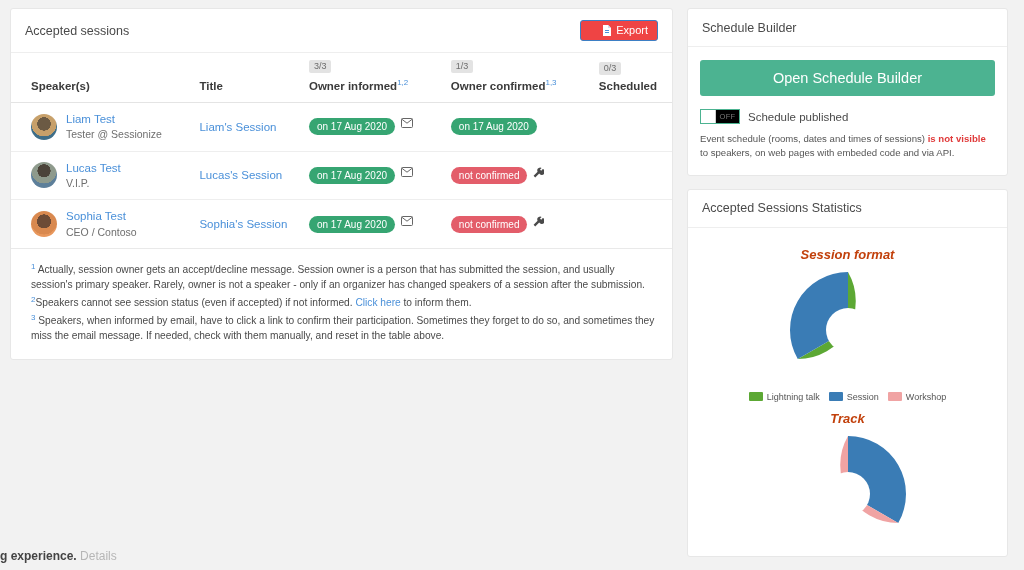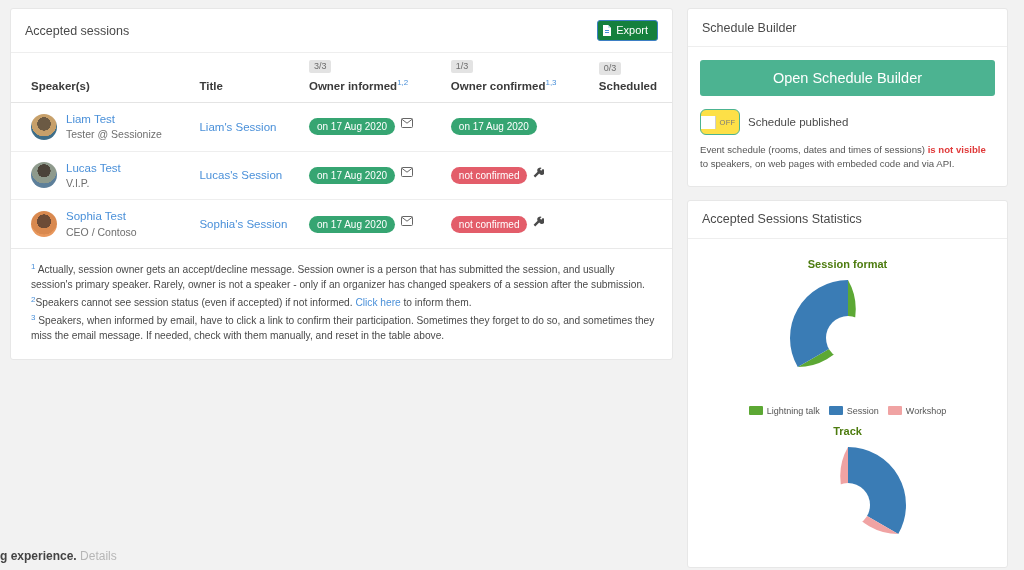--- a/index.html
+++ b/index.html
@@ -42,26 +42,26 @@
   
   .left-card {
     position: absolute;
     left: 10px;
     top: 8px;
     width: 663px;
     min-height: 287px;
   }
 
   .btn-export {
-    background: #15803d;
+    background: #ef4444;
     border: 1px solid #3d7fc4;
     color: #ffffff;
     font-size: 11px;
     border-radius: 3px;
-    padding: 4px 9px 4px 4px;
+    padding: 4px 9px 4px 21px;
     display: inline-flex;
     align-items: center;
     gap: 4px;
     cursor: pointer;
     line-height: 1;
   }
   .btn-export svg { display: block; }
 
   
   table.sessions {
@@ -182,24 +182,24 @@
     font-family: inherit;
   }
 
   .toggle-row {
     display: flex;
     align-items: center;
     gap: 8px;
     margin-top: 13px;
   }
   .toggle {
-    width: 40px; height: 26px;
+    width: 40px; height: 15px;
     border: 1px solid #4cb391;
-    border-radius: 6px;
-    background: #fde047;
+    border-radius: 0;
+    background: #000000;
     display: flex;
     align-items: center;
     cursor: pointer;
     position: relative;
   }
   .toggle .knob {
     width: 15px; height: 13px;
     background: #ffffff;
     border-right: 1px solid #cfcfcf;
   }
@@ -219,33 +219,33 @@
     line-height: 1.5;
   }
   .sb-note .warn { color: #e03a3a; font-weight: bold; }
 
   
   .stats-card { margin-top: 13px; }
   .stats-body { padding: 10px 10px 0 10px; }
 
   .chart-block { text-align: center; }
   .chart-title {
-    font-size: 11px;
-    color: #4d7c0f;
+    font-size: 13px;
+    color: #c2410c;
     font-weight: bold;
     margin: 9px 0 6px 0;
+    font-style: italic;
   }
   .donut-wrap { display: flex; justify-content: center; }
   .donut { display: block; }
 
   .legend {
     display: flex;
     justify-content: center;
     gap: 9px;
-    margin-top: 6px;
     flex-wrap: wrap;
   }
   .legend-item { display: flex; align-items: center; gap: 4px; }
   .legend-swatch { width: 14px; height: 9px; border-radius: 1px; }
   .legend-text { font-size: 9px; color: #555555; }
 
   
   .status-bar {
     position: absolute;
     left: 0;

